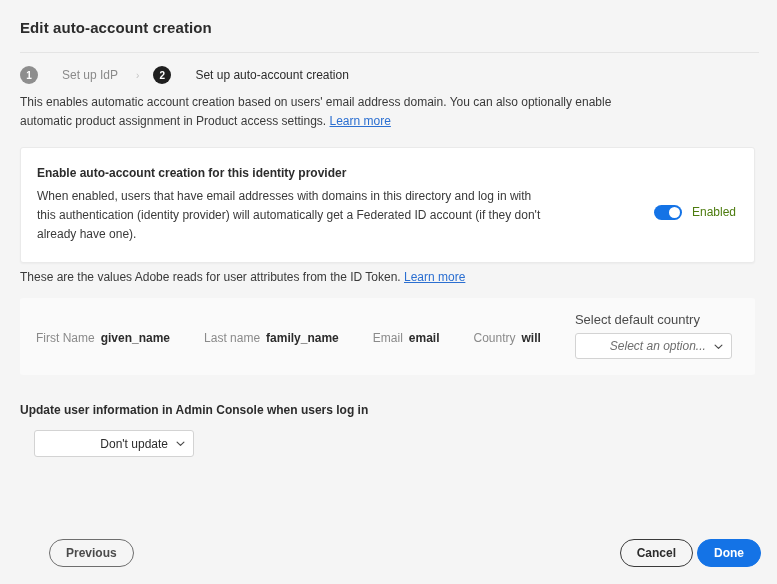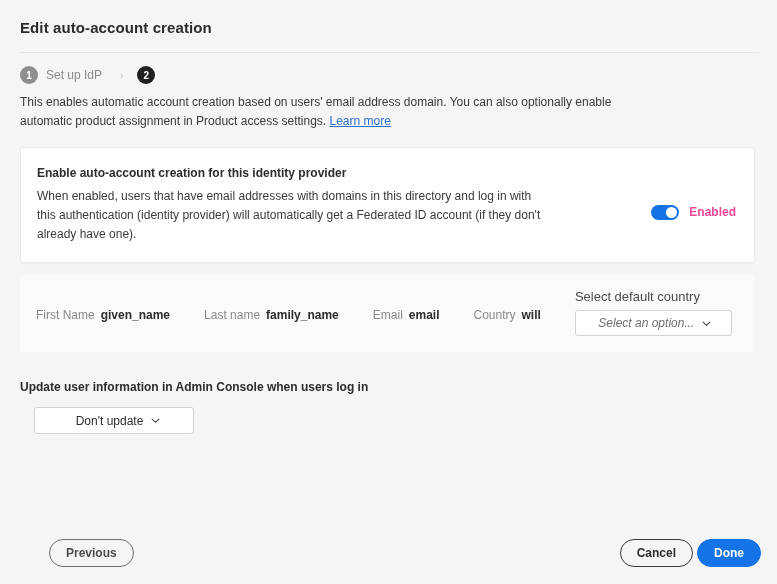--- a/index.html
+++ b/index.html
@@ -64,21 +64,21 @@
     justify-content: center;
     font-size: 10px;
     font-weight: bold;
     color: #ffffff;
     flex: 0 0 auto;
   }
   .step-badge.done { background: #8e8e8e; }
   .step-badge.current { background: #1f1f1f; }
   .step-label {
     font-size: 12px;
-    margin-left: 8px;
+    margin-left: 24px;
     line-height: 16px;
   }
   .step-label.muted { color: #8a8a8a; }
   .step-label.active { color: #2c2c2c; }
   .step-sep {
     color: #c4c4c4;
     font-size: 10px;
     margin: 0 14px 0 18px;
     user-select: none;
   }
@@ -152,24 +152,23 @@
     position: absolute;
     top: 2px;
     left: 15px;
     width: 11px;
     height: 11px;
     border-radius: 50%;
     background: #ffffff;
   }
   .toggle-label {
     font-size: 12px;
-    color: #ec4899;
+    color: #4d7c0f;
     margin-left: 10px;
     line-height: 16px;
-    font-weight: bold;
   }
 
   
   .section-title {
     margin-top: 24px;
     font-size: 12px;
     font-weight: bold;
     color: #2c2c2c;
     line-height: 18px;
   }
@@ -227,21 +226,21 @@
     margin-bottom: 6px;
   }
 
   .select {
     height: 26px;
     background: #ffffff;
     border: 1px solid #d3d3d3;
     border-radius: 3px;
     display: flex;
     align-items: center;
-    justify-content: center;
+    justify-content: flex-end;
     padding: 0 8px 0 11px;
     cursor: pointer;
     font-size: 12px;
     color: #2c2c2c;
   }
   .select.country { width: 157px; }
   .select.update { width: 160px; height: 27px; padding-left: 16px; }
   .select-value.placeholder {
     font-style: italic;
     color: #6e6e6e;
@@ -327,20 +326,21 @@
   </div>
 
   <div class="stepper">
     <div class="step">
       <span class="step-badge done">1</span>
       <span class="step-label muted">Set up IdP</span>
     </div>
     <span class="step-sep">›</span>
     <div class="step">
       <span class="step-badge current">2</span>
+      <span class="step-label active">Set up auto-account creation</span>
     </div>
   </div>
 
   <div class="intro">
     <span>This enables automatic account creation based on users' email address domain. You can also optionally enable automatic product assignment in Product access settings.</span>
     <a class="link">Learn more</a>
   </div>
 
   <div class="content">
 
@@ -350,20 +350,24 @@
         <div class="enable-desc">When enabled, users that have email addresses with domains in this directory and log in with this authentication (identity provider) will automatically get a Federated ID account (if they don't already have one).</div>
       </div>
       <div class="toggle-wrap">
         <div class="toggle">
           <div class="knob"></div>
         </div>
         <span class="toggle-label">Enabled</span>
       </div>
     </div>
 
+    <div class="section-sub">
+      <span>These are the values Adobe reads for user attributes from the ID Token.</span>
+      <a class="link">Learn more</a>
+    </div>
 
     <div class="mapping-panel">
       <div class="mapping-fields">
         <div class="mapping-item">
           <span class="mapping-label">First Name</span>
           <span class="mapping-value">given_name</span>
         </div>
         <div class="mapping-item">
           <span class="mapping-label">Last name</span>
           <span class="mapping-value">family_name</span>

